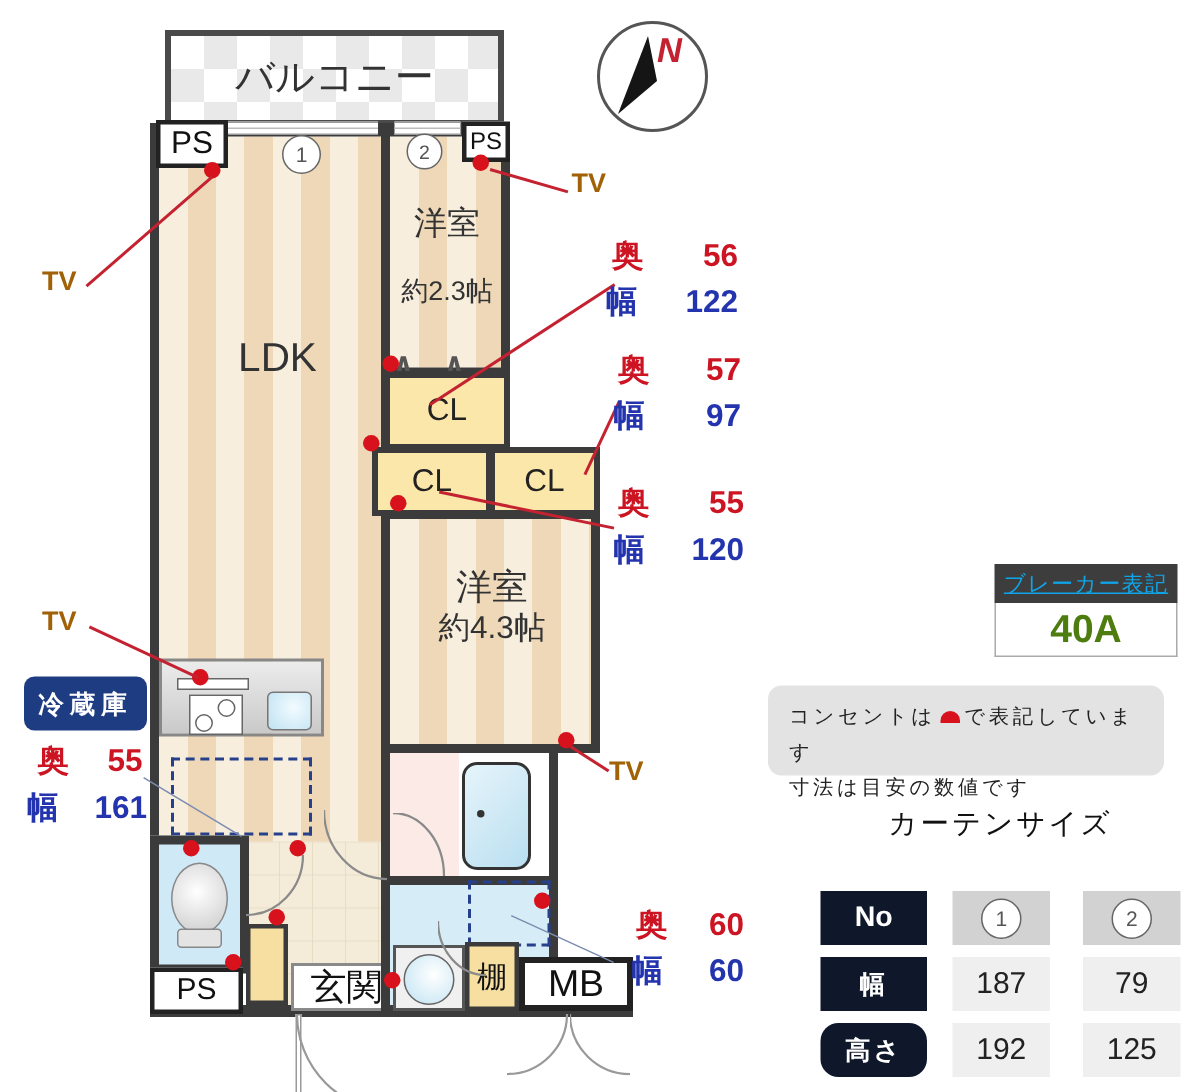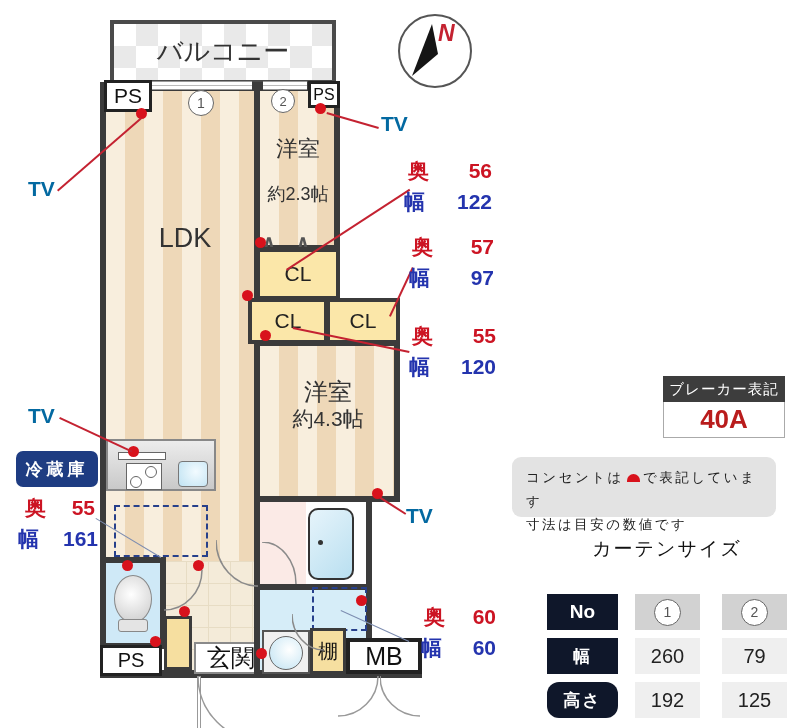--- a/index.html
+++ b/index.html
@@ -6,21 +6,21 @@
   #canvas{position:relative;width:800px;height:728px;background:#fff;overflow:hidden;}
   .a{position:absolute;box-sizing:border-box;}
   .wall{background:#3b3b3b;}
   .stripes{background:repeating-linear-gradient(90deg,#f8eedd 0 19px,#eed8b8 19px 38px);}
   .checker{background-image:conic-gradient(#e9e9e9 90deg,#ffffff 90deg 180deg,#e9e9e9 180deg 270deg,#ffffff 270deg);background-size:44px 44px;}
   .cl-box{background:#fbe7a9;border:4px solid #3b3b3b;display:flex;align-items:center;justify-content:center;font-size:21px;color:#222;}
   .ybox{background:#f6dfa0;border:3px solid #3b3b3b;}
   .ps-box{background:#fff;border:3px solid #222;display:flex;align-items:center;justify-content:center;color:#111;}
   .label-box{background:#fff;border:2px solid #8a8a8a;display:flex;align-items:center;justify-content:center;color:#111;}
   .dot{width:11px;height:11px;background:#d8121c;border-radius:50%;}
-  .tv{color:#0369a1;font-weight:bold;font-size:21px;line-height:1;}
+  .tv{color:#a16207;font-weight:bold;font-size:18px;line-height:1;}
   .rline{height:0;border-top:2px solid #c42231;transform-origin:0 0;}
   .gline{height:0;border-top:1.5px solid #7c8cb0;transform-origin:0 0;}
   .mrow{display:flex;justify-content:space-between;font-size:21px;font-weight:bold;white-space:nowrap;line-height:1;}
   .red{color:#cc1423;} .blue{color:#2434ae;}
   .tag{background:#1e3c82;color:#fff;border-radius:7px;display:flex;align-items:center;justify-content:center;font-size:17px;font-weight:bold;letter-spacing:4px;}
   .cnum{border:1.5px solid #666;border-radius:50%;background:#fff;display:inline-flex;align-items:center;justify-content:center;color:#555;}
   .hanger{position:absolute;color:#555;font-size:17px;line-height:1;font-weight:bold;}
   .roomname{color:#333;text-align:center;line-height:1;}
   .tcell{display:flex;align-items:center;justify-content:center;}
   .thead{background:#0f172a;color:#fff;font-weight:bold;}
@@ -235,40 +235,40 @@
   <div class="a mrow" style="left:424px;top:606px;width:72px;">
     <span class="red">奥</span>
       <span class="red">60</span>
   </div>
   <div class="a mrow" style="left:421px;top:637px;width:75px;">
     <span class="blue">幅</span>
       <span class="blue">60</span>
   </div>
 
   <div class="a" style="left:663px;top:376px;width:122px;height:63px;">
-    <div style="height:26px;background:#3d3d3d;color:#ffffff;font-size:14.5px;letter-spacing:1px;display:flex;align-items:center;justify-content:center;">ブレーカー表記</div>
-    <div style="height:35px;background:#fff;border:1px solid #aaa;border-top:none;color:#b91c1c;font-size:26px;font-weight:bold;display:flex;align-items:center;justify-content:center;">40A</div>
+    <div style="height:26px;background:#3d3d3d;color:#0ea5e9;font-size:14.5px;letter-spacing:1px;display:flex;align-items:center;justify-content:center;text-decoration:underline;">ブレーカー表記</div>
+    <div style="height:35px;background:#fff;border:1px solid #aaa;border-top:none;color:#4d7c0f;font-size:26px;font-weight:bold;display:flex;align-items:center;justify-content:center;">40A</div>
   </div>
 
   <div class="a" style="left:547px;top:536px;width:240px;text-align:center;font-size:19px;letter-spacing:2px;color:#111;">カーテンサイズ</div>
 
   <div class="a" style="left:512px;top:457px;width:264px;height:60px;background:#e3e3e3;border-radius:9px;padding:9px 14px;color:#222;font-size:13.5px;letter-spacing:2.5px;line-height:1.75;">
     <div><span>コンセントは</span><span style="display:inline-block;width:13px;height:8px;background:#d8121c;border-radius:7px 7px 0 0;margin:0 3px;"></span><span>で表記しています</span></div>
     <div>寸法は目安の数値です</div>
   </div>
 
   <div class="a tcell thead" style="left:547px;top:594px;width:71px;height:36px;font-size:19px;">No</div>
   <div class="a tcell tgray" style="left:635px;top:594px;width:65px;height:36px;">
       <span class="cnum" style="width:25px;height:25px;font-size:14px;">1</span>
     </div>
   <div class="a tcell tgray" style="left:722px;top:594px;width:65px;height:36px;">
       <span class="cnum" style="width:25px;height:25px;font-size:14px;">2</span>
     </div>
 
   <div class="a tcell thead" style="left:547px;top:638px;width:71px;height:36px;font-size:17px;letter-spacing:2px;">幅</div>
-  <div class="a tcell tval" style="left:635px;top:638px;width:65px;height:36px;">260</div>
+  <div class="a tcell tval" style="left:635px;top:638px;width:65px;height:36px;">187</div>
   <div class="a tcell tval" style="left:722px;top:638px;width:65px;height:36px;">79</div>
 
   <div class="a tcell thead" style="left:547px;top:682px;width:71px;height:36px;font-size:17px;letter-spacing:2px;border-radius:12px;">高さ</div>
   <div class="a tcell tval" style="left:635px;top:682px;width:65px;height:36px;">192</div>
   <div class="a tcell tval" style="left:722px;top:682px;width:65px;height:36px;">125</div>
 
 </div>
 
 </body></html>

